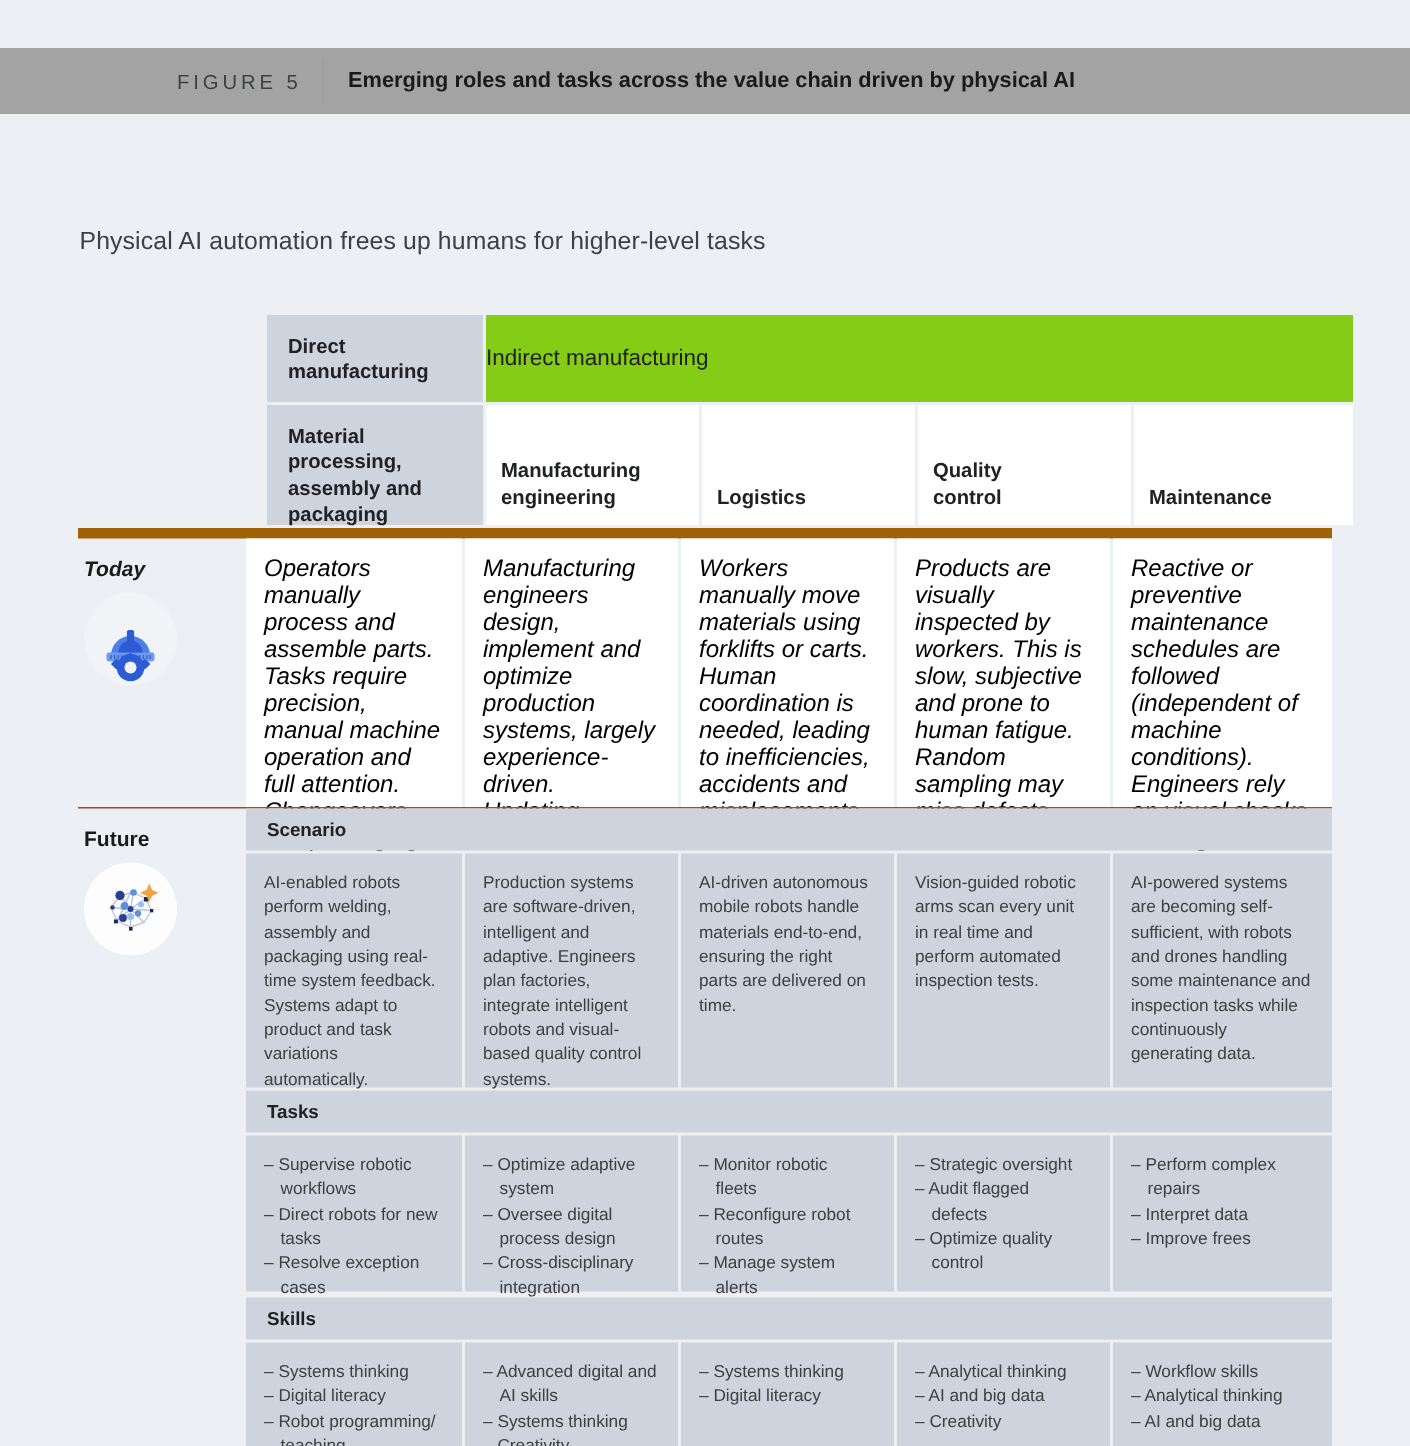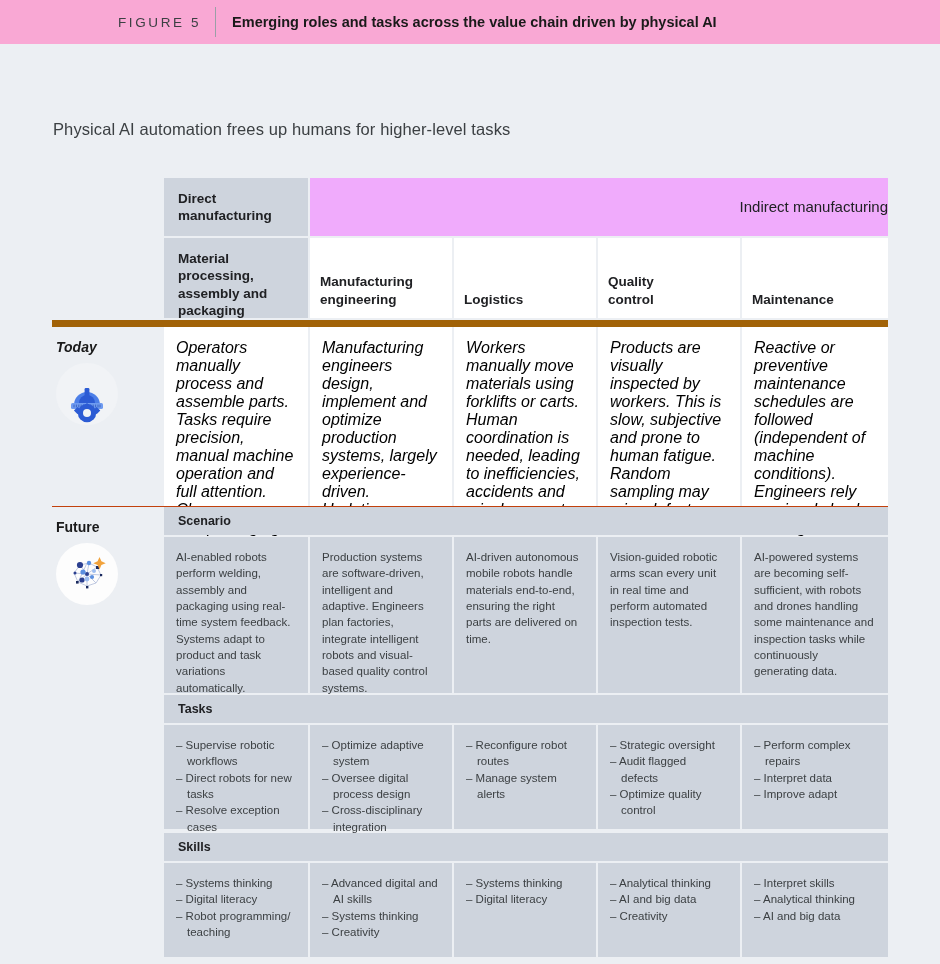--- a/index.html
+++ b/index.html
@@ -6,23 +6,23 @@
   body{
     width:940px;height:964px;
     background:#eceff3;
     font-family:"Liberation Sans","DejaVu Sans",sans-serif;
     -webkit-font-smoothing:antialiased;
     overflow:hidden;
   }
 
   
   .fig-header{
-    height:44px;background:#f9a8d4;
+    height:44px;background:#a3a3a3;
     display:flex;align-items:center;
-    padding-left:118px;box-sizing:border-box;
+    padding-left:118px;box-sizing:border-box;margin-top:32px;
   }
   .fig-label{
     font-size:13.5px;letter-spacing:2.6px;color:#3c4043;
     font-weight:400;white-space:nowrap;
   }
   .fig-divider{
     width:1px;height:30px;background:#9aa0a6;
     margin:0 16px 0 14px;flex:none;
   }
   .fig-title{
@@ -37,31 +37,31 @@
     position:absolute;left:53px;top:76px;
     font-size:16.5px;color:#3c4043;font-weight:400;letter-spacing:.1px;text-align:right;
   }
 
   
   .table{
     position:absolute;left:52px;top:134px;width:836px;height:778px;
   }
 
   
-  .hdr-zone{position:absolute;left:112px;top:0;width:724px;height:120px;}
+  .hdr-zone{position:absolute;left:126px;top:0;width:724px;height:120px;}
   .hdr-cell{
     position:absolute;box-sizing:border-box;background:#ffffff;
   }
   .hdr-direct{
     left:0;top:0;width:144px;height:58px;background:#ced4dd;
     padding:12px 12px 0 14px;
   }
   .hdr-indirect{
-    left:146px;top:0;width:578px;height:58px;background:#f0abfc;
-    display:flex;align-items:center;justify-content:flex-end;
+    left:146px;top:0;width:578px;height:58px;background:#84cc16;
+    display:flex;align-items:center;justify-content:flex-start;
   }
   .hdr-material{
     left:0;top:60px;width:144px;height:80px;background:#ced4dd;
     padding:12px 12px 0 14px;
   }
   .hdr-col{
     top:60px;width:142px;height:80px;background:#ffffff;
     display:flex;align-items:flex-end;padding:0 0 10px 10px;
     box-sizing:border-box;
   }
@@ -280,36 +280,37 @@
           </div>
         <div class="fcell" style="left:146px;top:218px;width:142px;height:104px">
             <ul class="bullets">
               <li>– Optimize adaptive system</li>
               <li>– Oversee digital process design</li>
               <li>– Cross-disciplinary integration</li>
             </ul>
           </div>
         <div class="fcell" style="left:290px;top:218px;width:142px;height:104px">
             <ul class="bullets">
+              <li>– Monitor robotic fleets</li>
               <li>– Reconfigure robot routes</li>
               <li>– Manage system alerts</li>
             </ul>
           </div>
         <div class="fcell" style="left:434px;top:218px;width:142px;height:104px">
             <ul class="bullets">
               <li>– Strategic oversight</li>
               <li>– Audit flagged defects</li>
               <li>– Optimize quality control</li>
             </ul>
           </div>
         <div class="fcell" style="left:578px;top:218px;width:146px;height:104px">
             <ul class="bullets">
               <li>– Perform complex repairs</li>
               <li>– Interpret data</li>
-              <li>– Improve adapt</li>
+              <li>– Improve frees</li>
             </ul>
           </div>
 
         <div class="band-head" style="top:326px">
           <span>Skills</span>
         </div>
         <div class="fcell" style="left:0;top:356px;width:144px;height:94px">
             <ul class="bullets">
               <li>– Systems thinking</li>
               <li>– Digital literacy</li>
@@ -331,21 +332,21 @@
           </div>
         <div class="fcell" style="left:434px;top:356px;width:142px;height:94px">
             <ul class="bullets">
               <li>– Analytical thinking</li>
               <li>– AI and big data</li>
               <li>– Creativity</li>
             </ul>
           </div>
         <div class="fcell" style="left:578px;top:356px;width:146px;height:94px">
             <ul class="bullets">
-              <li>– Interpret skills</li>
+              <li>– Workflow skills</li>
               <li>– Analytical thinking</li>
               <li>– AI and big data</li>
             </ul>
           </div>
       </div>
     </div>
   </div>
 
 </div>
 

